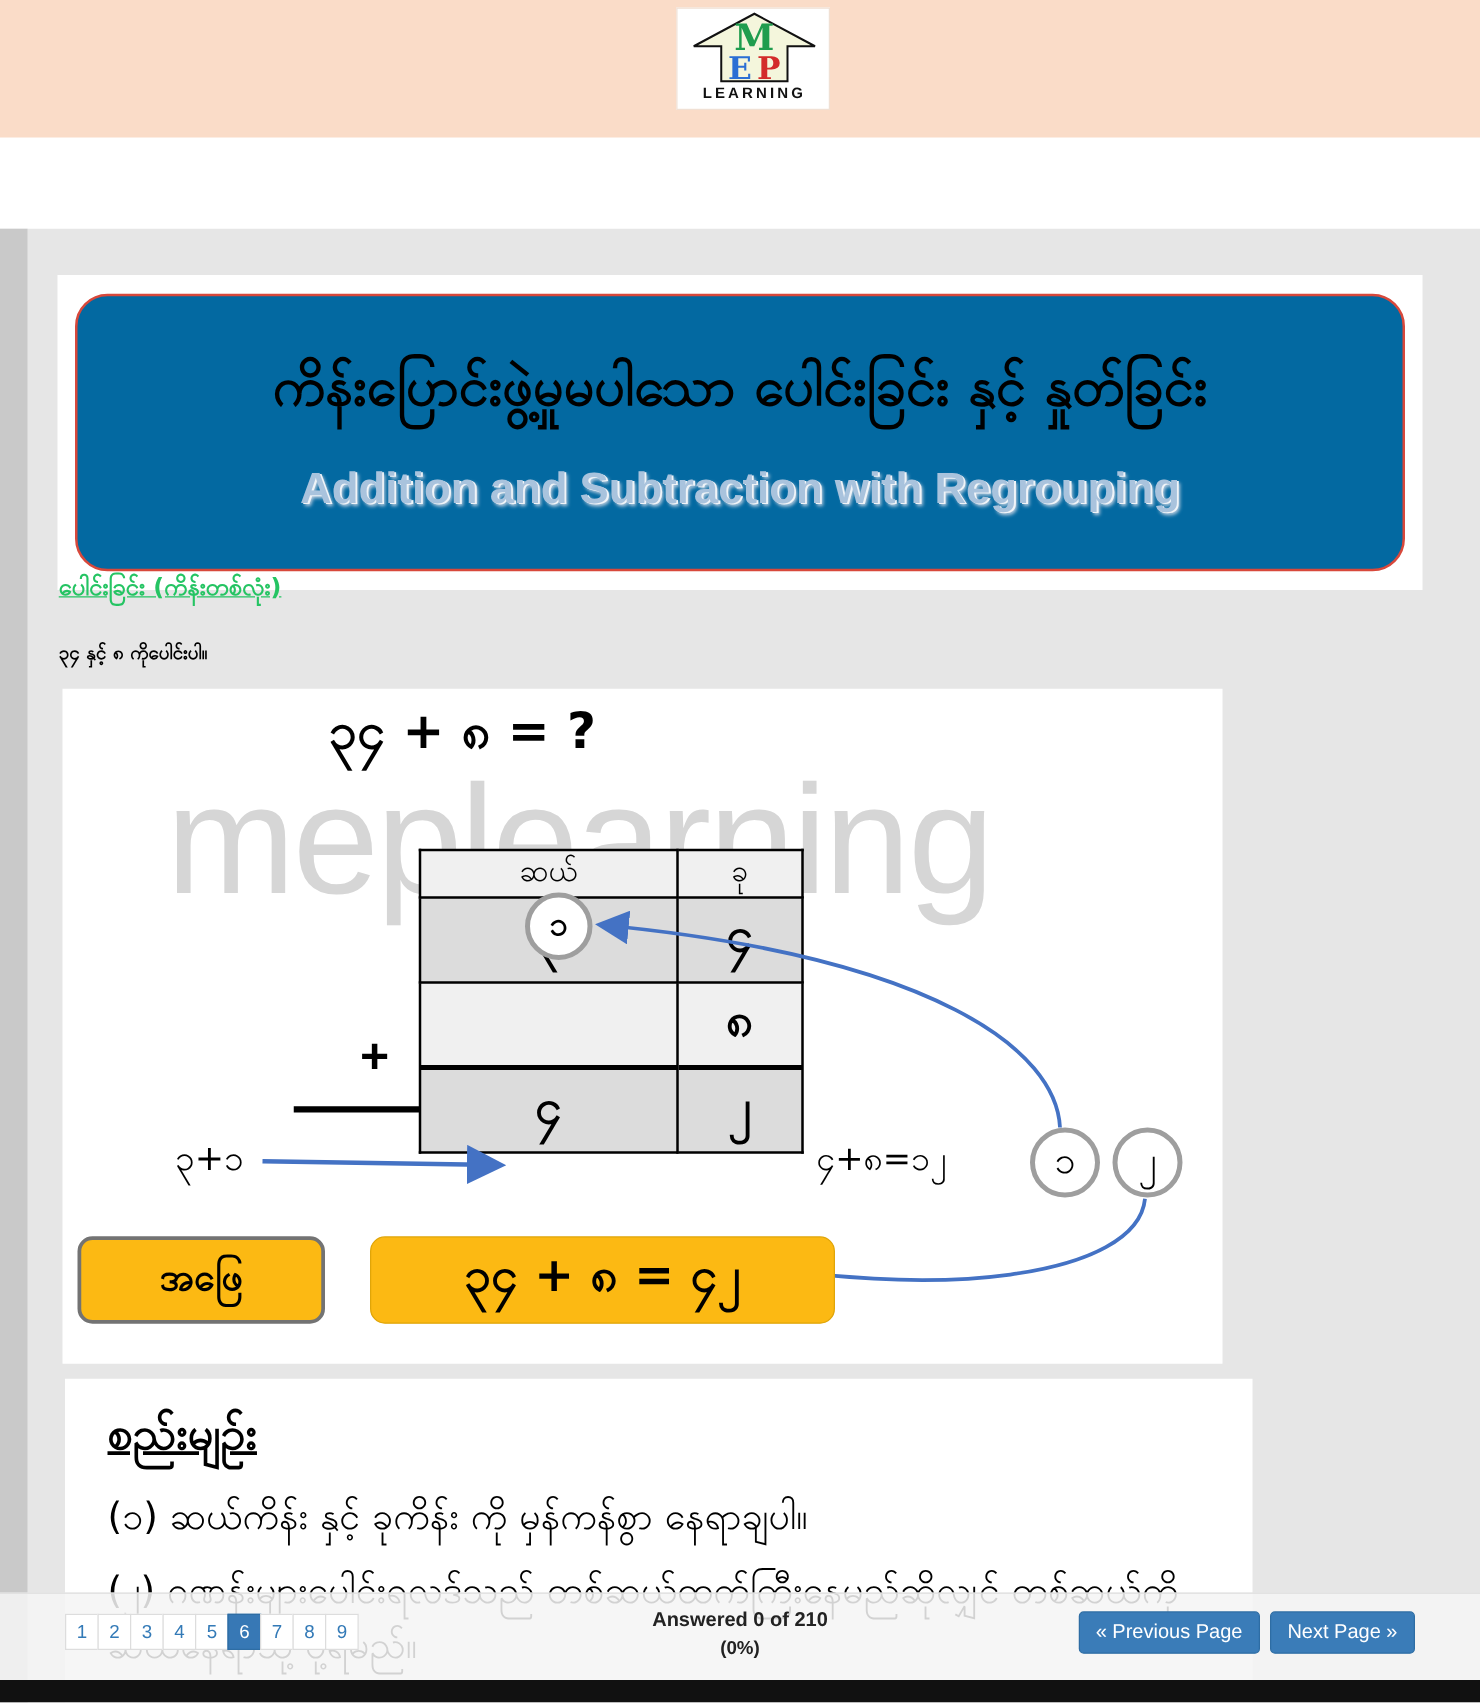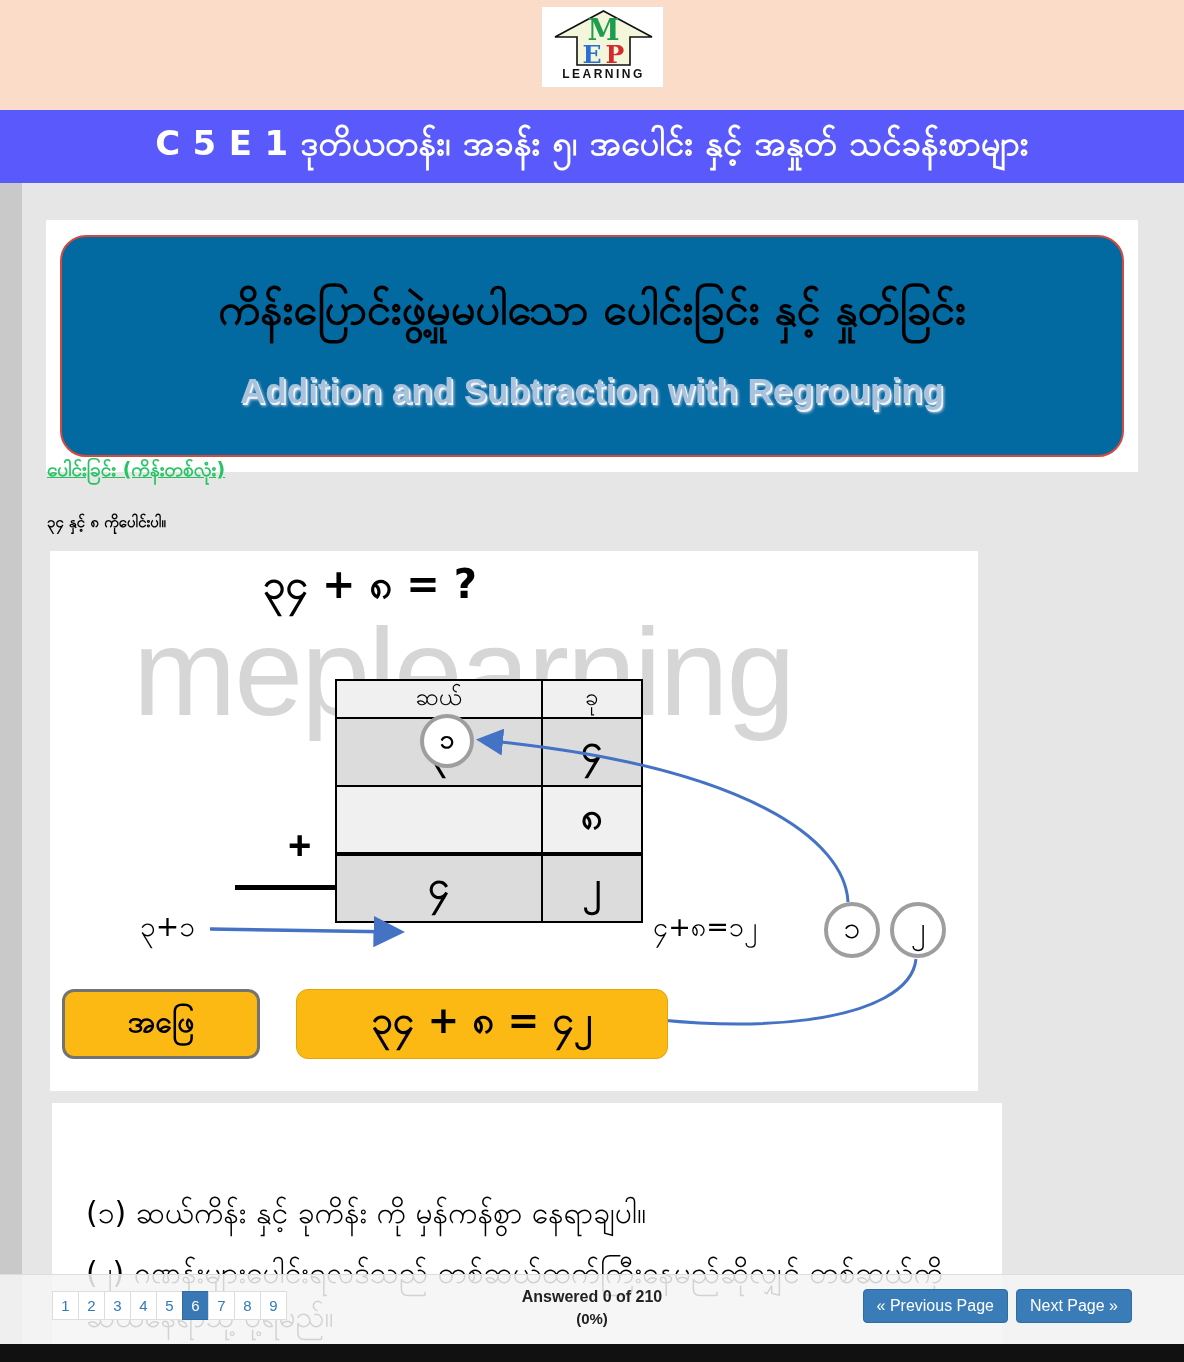--- a/index.html
+++ b/index.html
@@ -258,21 +258,20 @@
       <svg class="logo-svg" viewBox="0 0 123 62">
         <polygon points="61.5,4 110,30 88,30 88,58 35,58 35,30 13,30" fill="#f4f6dc" stroke="#111111" stroke-width="1.6"></polygon>
         <text x="61.5" y="33" text-anchor="middle" font-family="DejaVu Serif, serif" font-size="29" font-weight="bold" fill="#1f9d4e">M</text>
         <text x="50" y="56" text-anchor="middle" font-family="DejaVu Serif, serif" font-size="25" font-weight="bold" fill="#2b6fd4">E</text>
         <text x="73" y="56" text-anchor="middle" font-family="DejaVu Serif, serif" font-size="25" font-weight="bold" fill="#d32b2b">P</text>
       </svg>
       <div class="logo-word">LEARNING</div>
     </div>
   </div>
 
-  <div class="title-banner">C 5 E 1 ဒုတိယတန်း၊ အခန်း ၅၊ အပေါင်း နှင့် အနှုတ် သင်ခန်းစာများ</div>
 
   <div class="body-area"></div>
   <div class="left-rail"></div>
 
   <div class="title-card">
     <div class="title-inner">
       <div class="title-my">ကိန်းပြောင်းဖွဲ့မှုမပါသော ပေါင်းခြင်း နှင့် နှုတ်ခြင်း</div>
       <div class="title-en">Addition and Subtraction with Regrouping</div>
     </div>
   </div>
@@ -331,20 +330,21 @@
       <path d="M866,408 C860,470 700,492 520,455" fill="none" stroke="#4472c4" stroke-width="3" marker-end="url(#ah)"></path>
 
       <path d="M160,378 L348,381" fill="none" stroke="#4472c4" stroke-width="3.5" marker-end="url(#ah)"></path>
     </svg>
 
     <div class="btn-answer">အဖြေ</div>
     <div class="btn-result">၃၄ + ၈ = ၄၂</div>
   </div>
 
   <div class="rules-panel">
+    <div class="rules-title">စည်းမျဉ်း</div>
     <div class="rule-1">(၁) ဆယ်ကိန်း နှင့် ခုကိန်း ကို မှန်ကန်စွာ နေရာချပါ။</div>
     <div class="rule-2">(၂) ဂဏန်းများပေါင်းရလဒ်သည် တစ်ဆယ်ထက်ကြီးနေမည်ဆိုလျှင် တစ်ဆယ်ကို ဆယ်နေရာသို့ ပို့ရမည်။</div>
   </div>
 
   <div class="footer">
 
     <div class="pager">
       <div class="pg">1</div>
       <div class="pg">2</div>
       <div class="pg">3</div>

